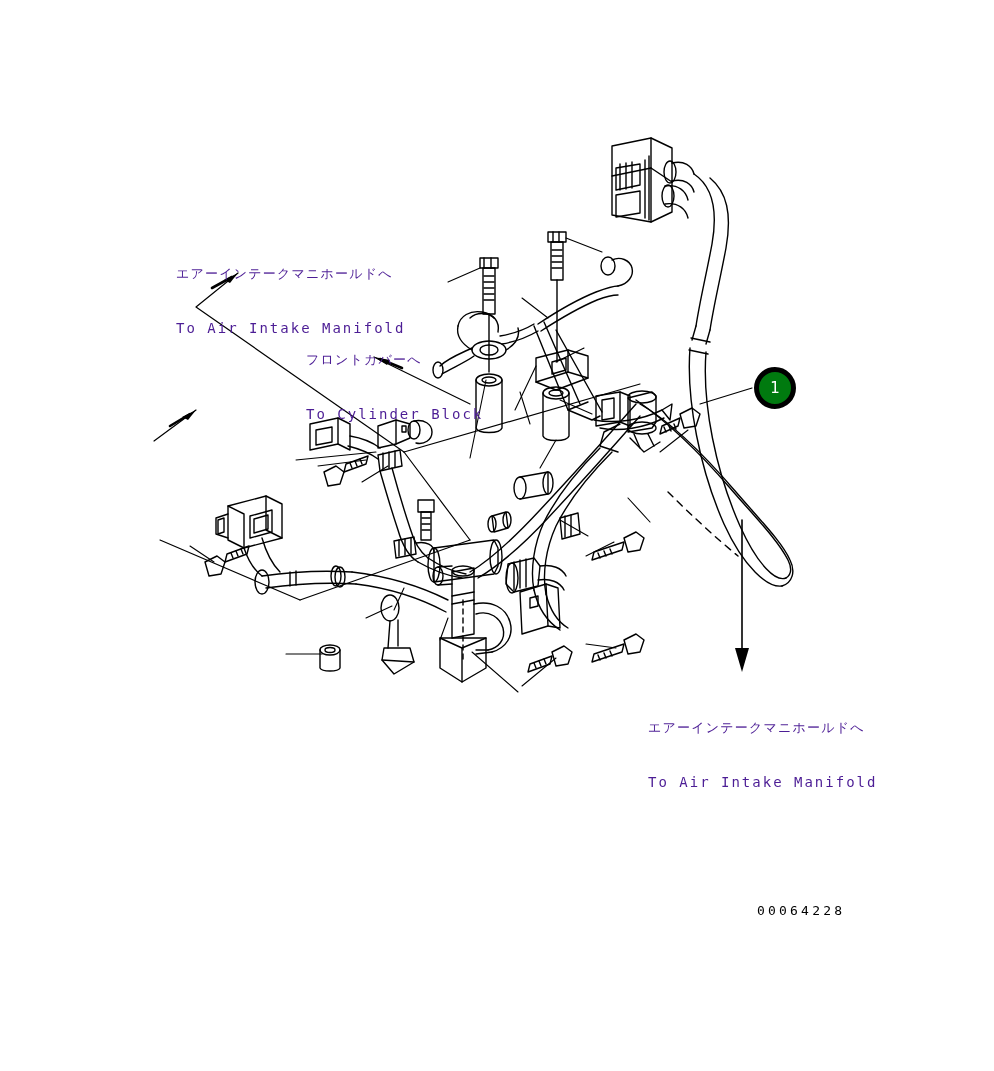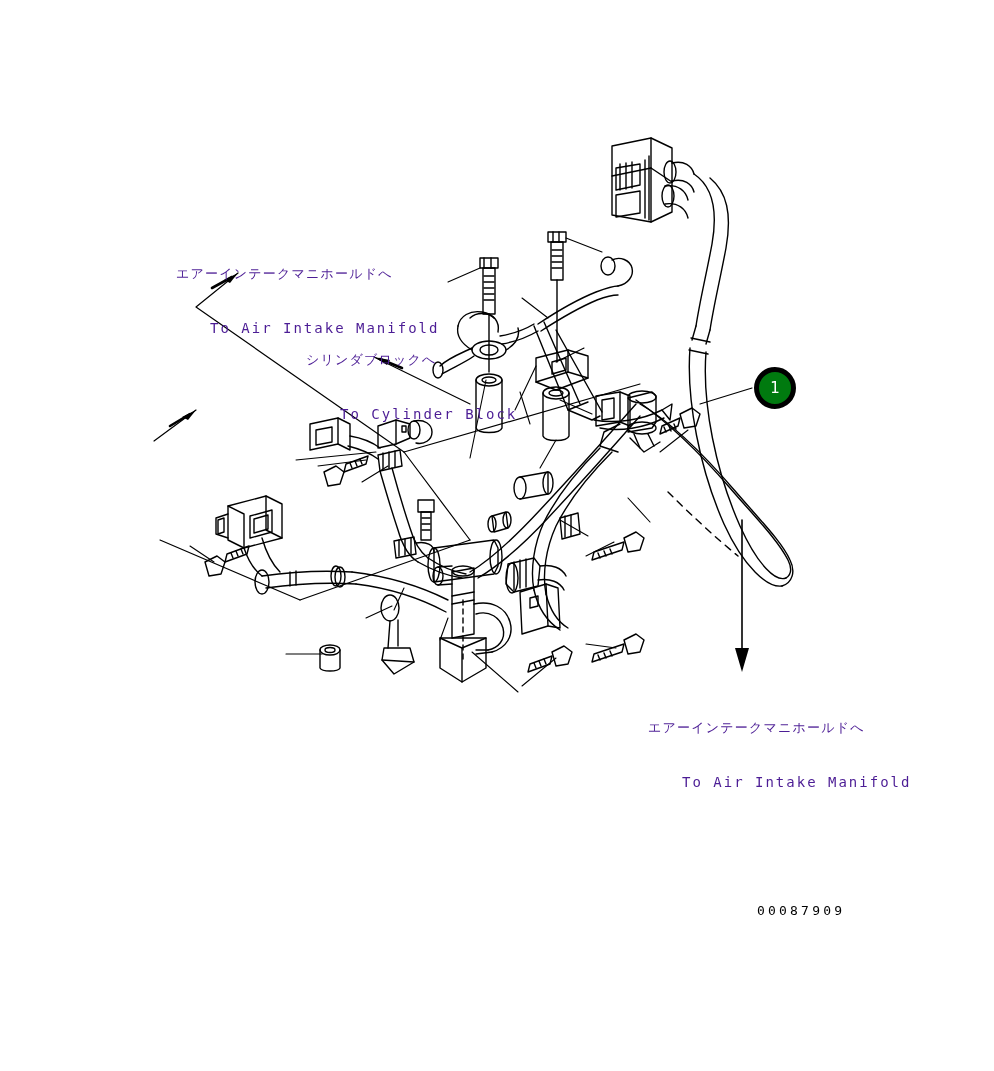--- a/index.html
+++ b/index.html
@@ -53,21 +53,20 @@
     display: block;
     font-size: 13px;
     letter-spacing: 1.2px;
     line-height: 16px;
   }
   .anno .en {
     display: block;
     font-size: 14px;
     letter-spacing: 2.0px;
     line-height: 17px;
-    margin-left: 34px;
   }
   #drawing-number {
     position: absolute;
     left: 757px;
     top: 903px;
     font-family: "DejaVu Sans Mono", monospace;
     font-size: 13px;
     letter-spacing: 3.2px;
     color: #000000;
     white-space: pre;
@@ -448,25 +447,25 @@
   <div class="callout-badge" style="left:754px; top:367px;">
     <span>1</span>
   </div>
 
   <div class="anno" style="left:176px; top:228px;">
     <span class="jp">エアーインテークマニホールドへ</span>
     <span class="en">To Air Intake Manifold</span>
   </div>
 
   <div class="anno" style="left:306px; top:314px;">
-    <span class="jp">シリンダブロックへ</span>
+    <span class="jp">フロントカバーへ</span>
     <span class="en">To Cylinder Block</span>
   </div>
 
 
   <div class="anno" style="left:648px; top:682px;">
     <span class="jp">エアーインテークマニホールドへ</span>
     <span class="en">To Air Intake Manifold</span>
   </div>
 
-  <div id="drawing-number">00087909</div>
+  <div id="drawing-number">00064228</div>
 
 </div>
 
 </body></html>

